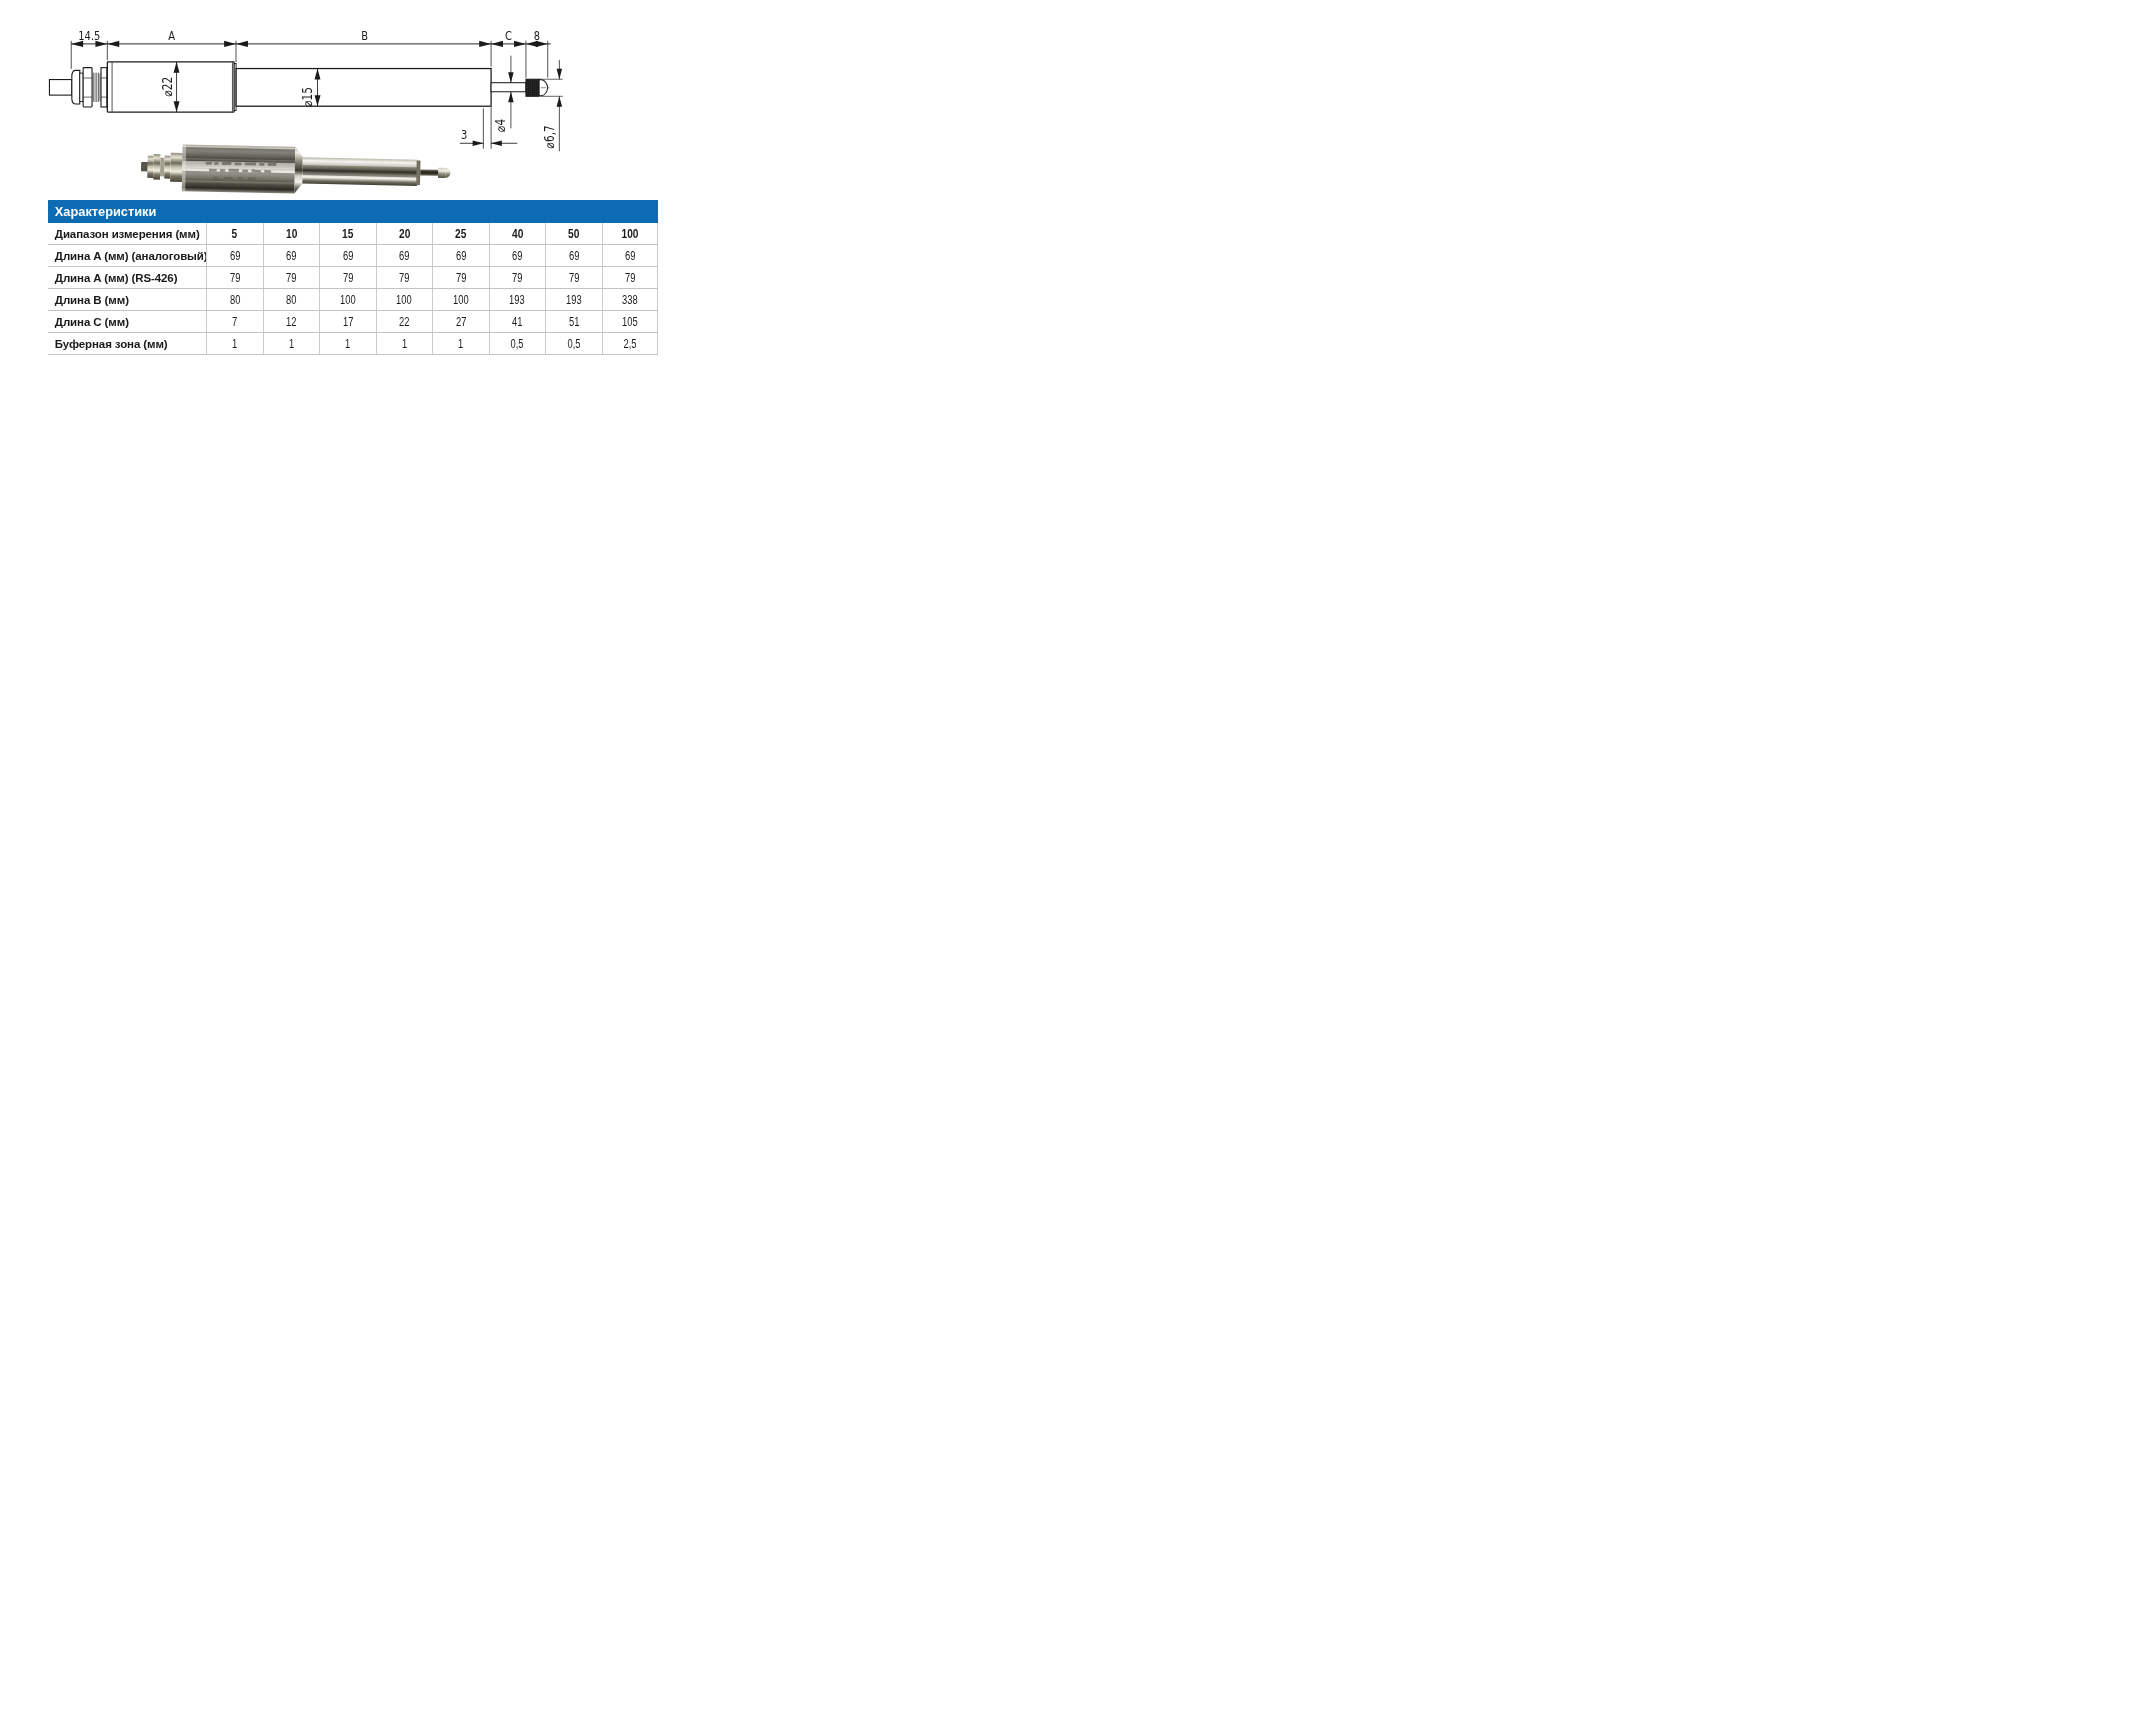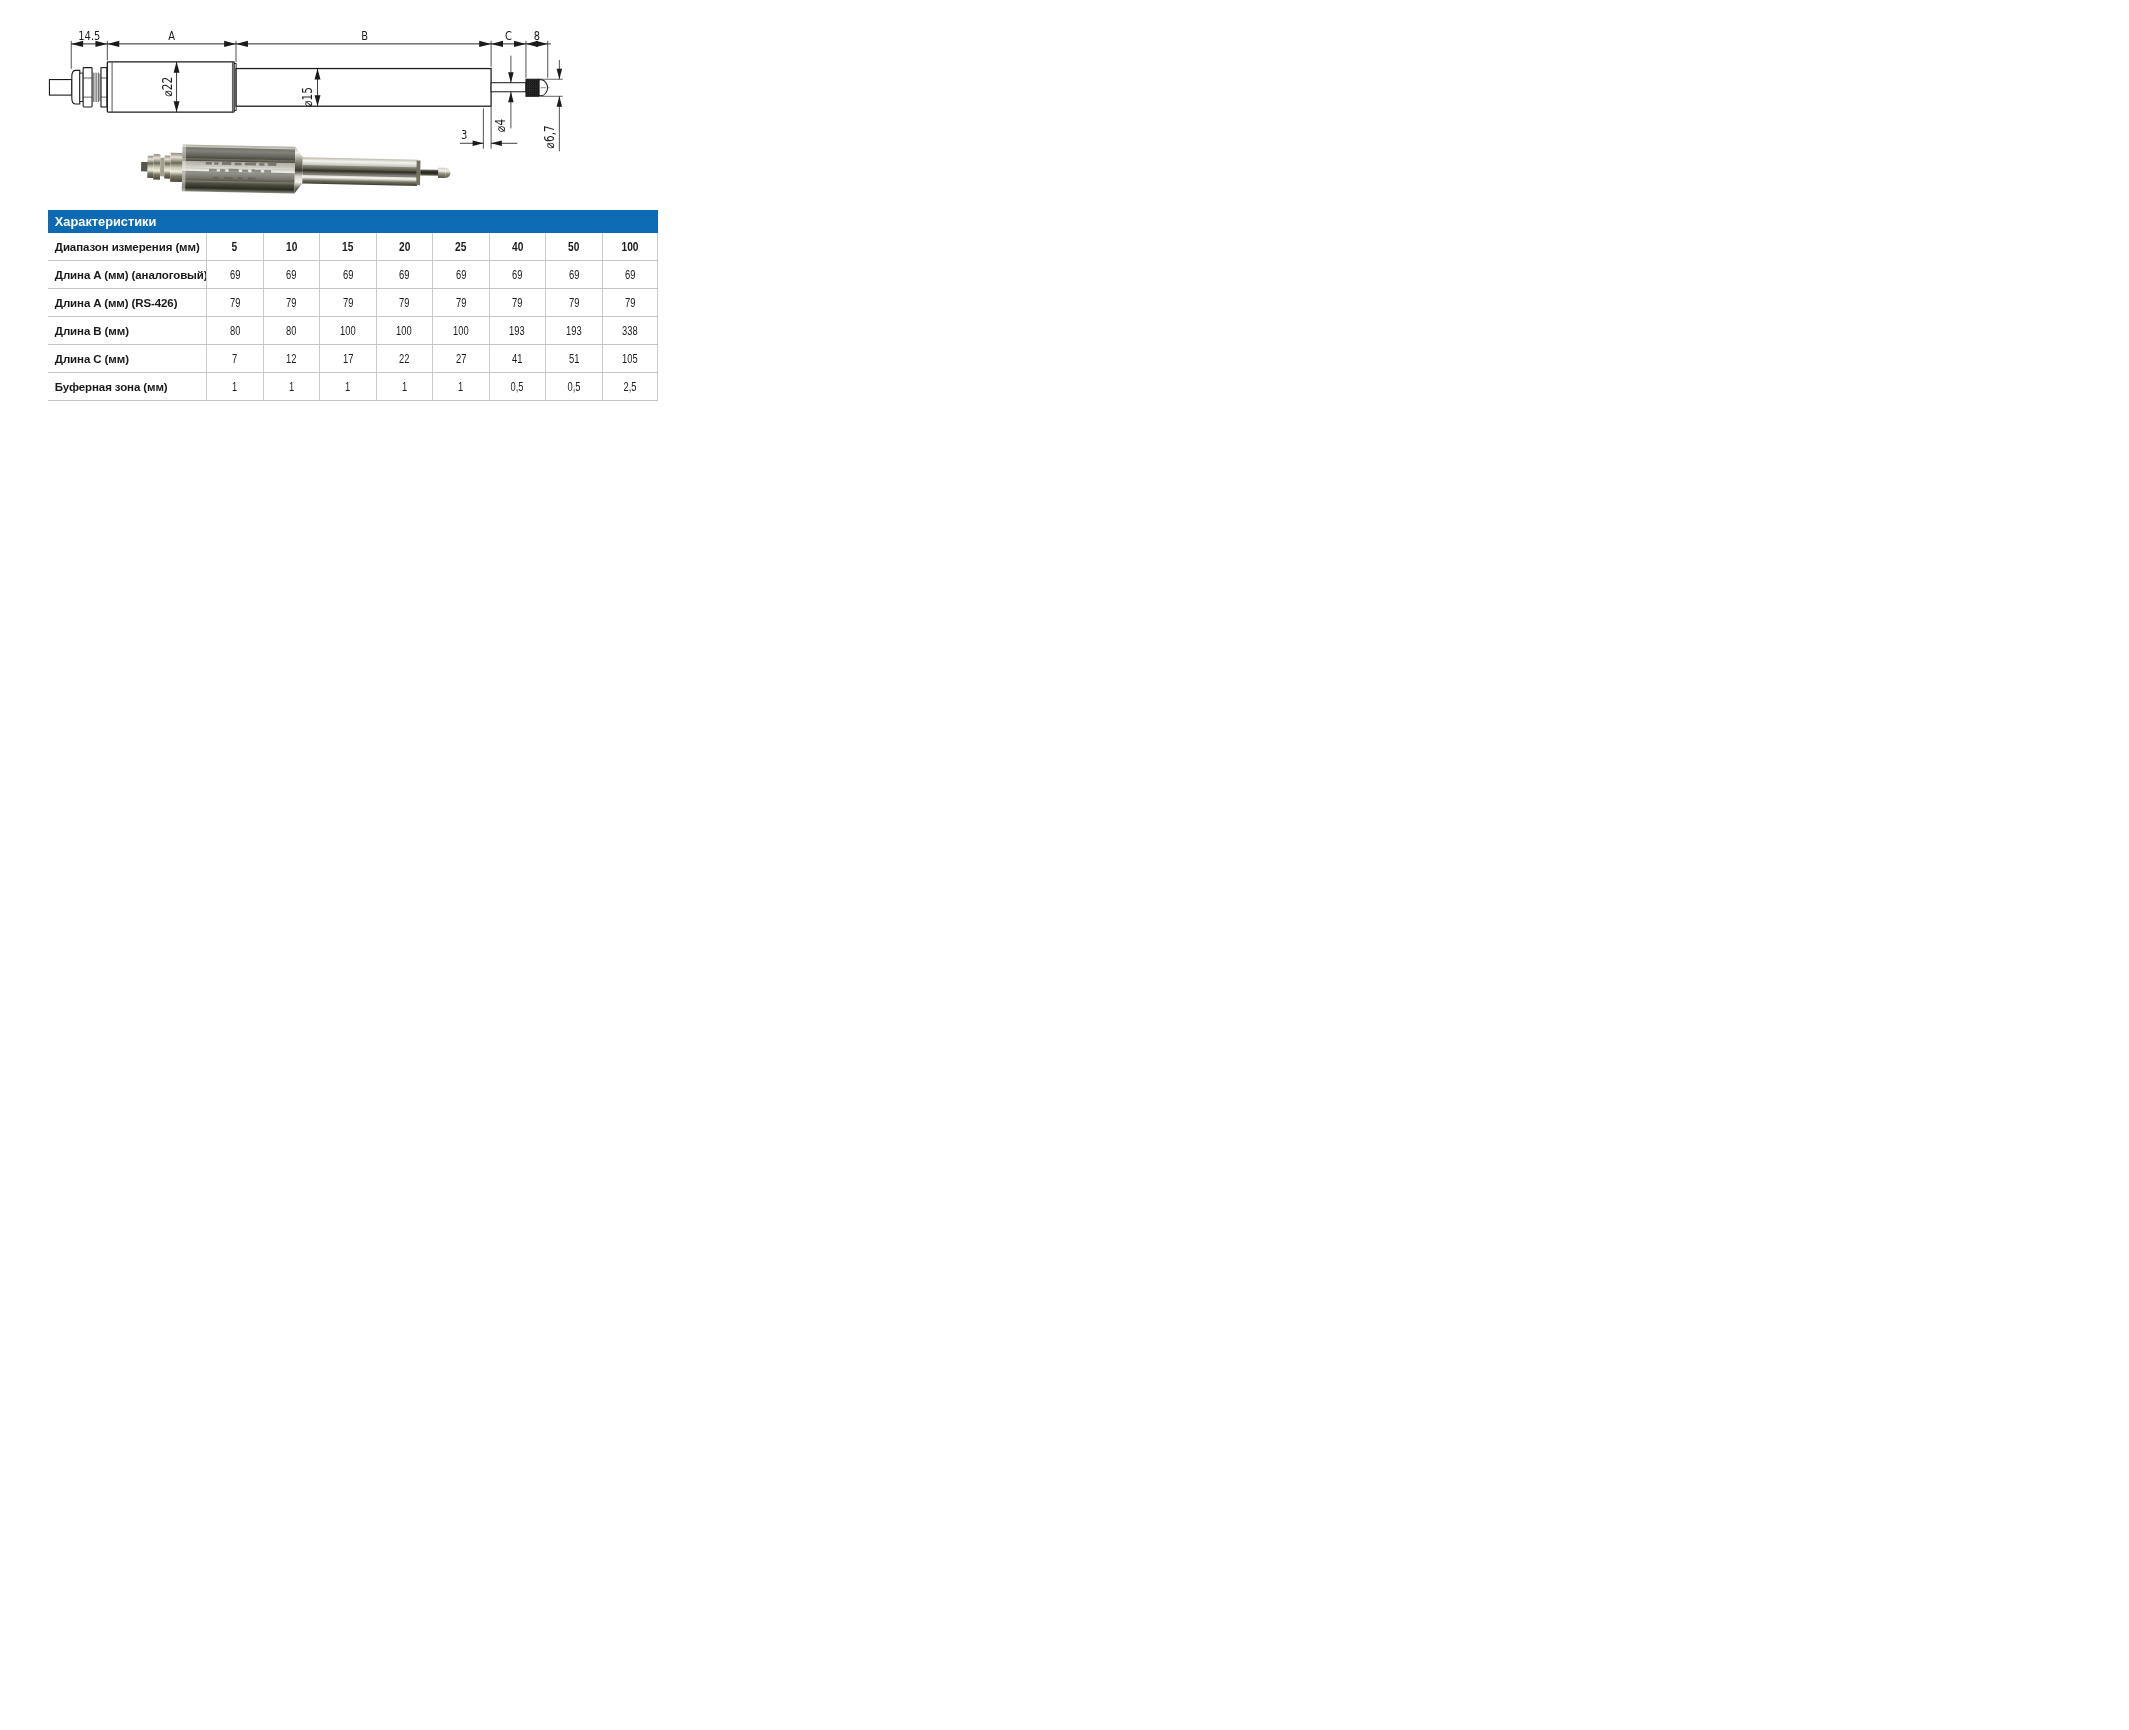--- a/index.html
+++ b/index.html
@@ -3,24 +3,24 @@
 <meta charset="utf-8">
 <style>
   html,body{margin:0;padding:0;background:#ffffff;}
   .page{position:relative;width:668px;height:403px;background:#fff;overflow:hidden;
         font-family:"Liberation Sans",sans-serif;color:#1a1a1a;margin-left:12px;}
   svg text{font-family:"DejaVu Sans","Liberation Sans",sans-serif;}
   .dimtext{font-size:30px;fill:#1b1b1b;}
   .diatext{font-size:31px;fill:#1b1b1b;}
 
   
-  .spec{position:absolute;left:36px;top:210px;width:610px;}
+  .spec{position:absolute;left:36px;top:200px;width:610px;}
   .spec-header{height:23px;background:#0c6bb3;display:flex;align-items:center;}
   .spec-header span{color:#fff;font-weight:bold;font-size:12.8px;padding-left:6.8px;letter-spacing:0;}
-  .trow{display:grid;grid-template-columns:158px repeat(8,1fr);height:28px;
+  .trow{display:grid;grid-template-columns:158px repeat(8,1fr);height:22px;
         border-bottom:0.9px solid #c3c3c3;box-sizing:border-box;}
   .cl{display:flex;align-items:center;padding-left:6.8px;font-weight:bold;font-size:11.5px;
       letter-spacing:-0.1px;white-space:nowrap;}
   .cv{display:flex;align-items:center;justify-content:center;border-left:0.4px solid #cbcbcb;
       font-size:13px;color:#1c1c1c;}
   .cv:last-child{border-right:0.4px solid #cbcbcb;}
   .cv span{display:inline-block;transform:scaleX(0.72);white-space:nowrap;}
   .trow.range .cv{font-weight:bold;font-size:12px;}
   .trow.range .cv span{transform:scaleX(0.85);}
 </style>

